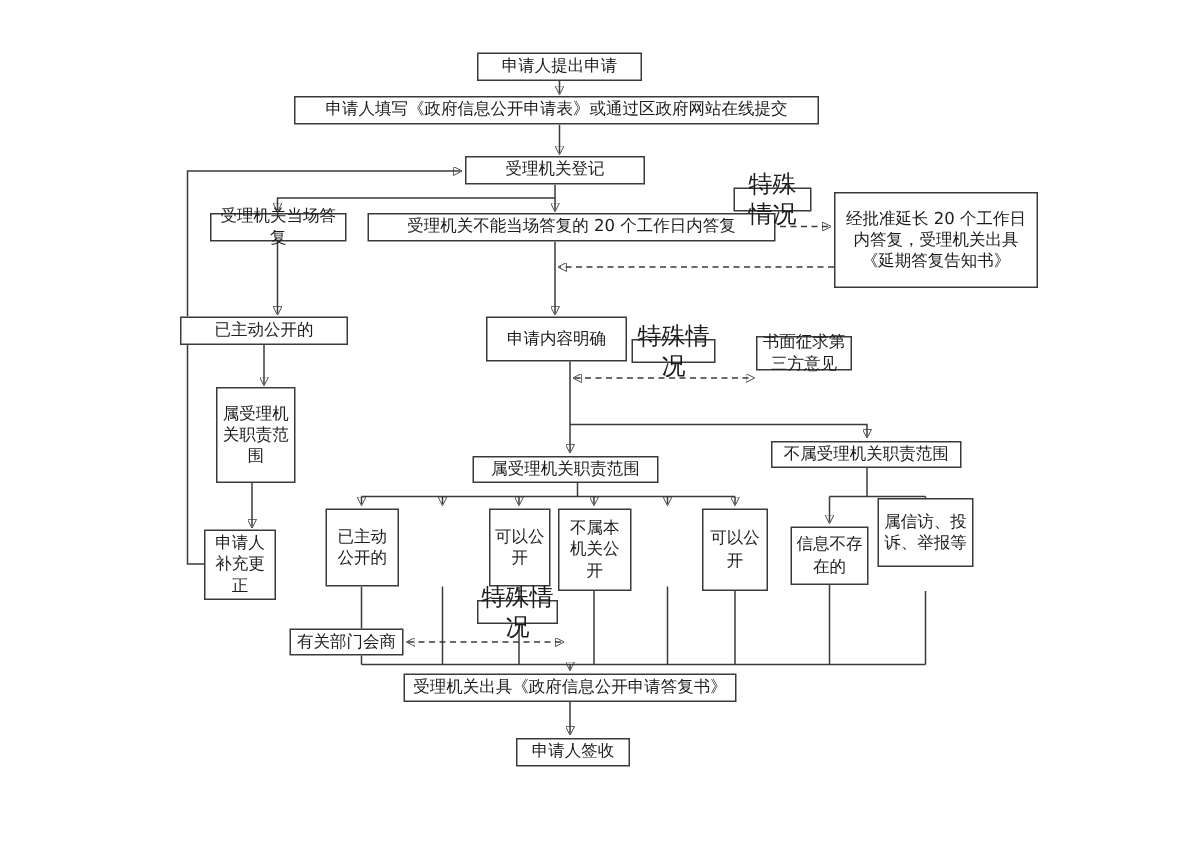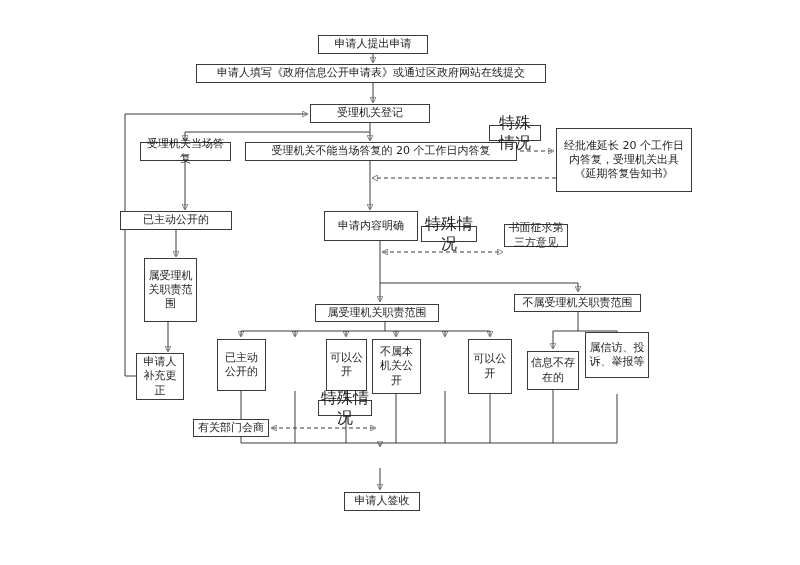--- a/index.html
+++ b/index.html
@@ -123,16 +123,17 @@
   <div class="node" style="left:527px;top:351px;width:52px;height:39px">信息不存在的</div>
 
   <div class="node" style="left:585px;top:332px;width:64px;height:46px">属信访、投诉、举报等</div>
 
   <div class="node" style="left:136px;top:353px;width:48px;height:47px">申请人补充更正</div>
 
   <div class="node small" style="left:318px;top:400px;width:54px;height:16px">特殊情况</div>
 
   <div class="node" style="left:193px;top:419px;width:76px;height:18px">有关部门会商</div>
 
+  <div class="node" style="left:269px;top:449px;width:222px;height:19px">受理机关出具《政府信息公开申请答复书》</div>
 
   <div class="node" style="left:344px;top:492px;width:76px;height:19px">申请人签收</div>
 
 </div>
 
 </body></html>

